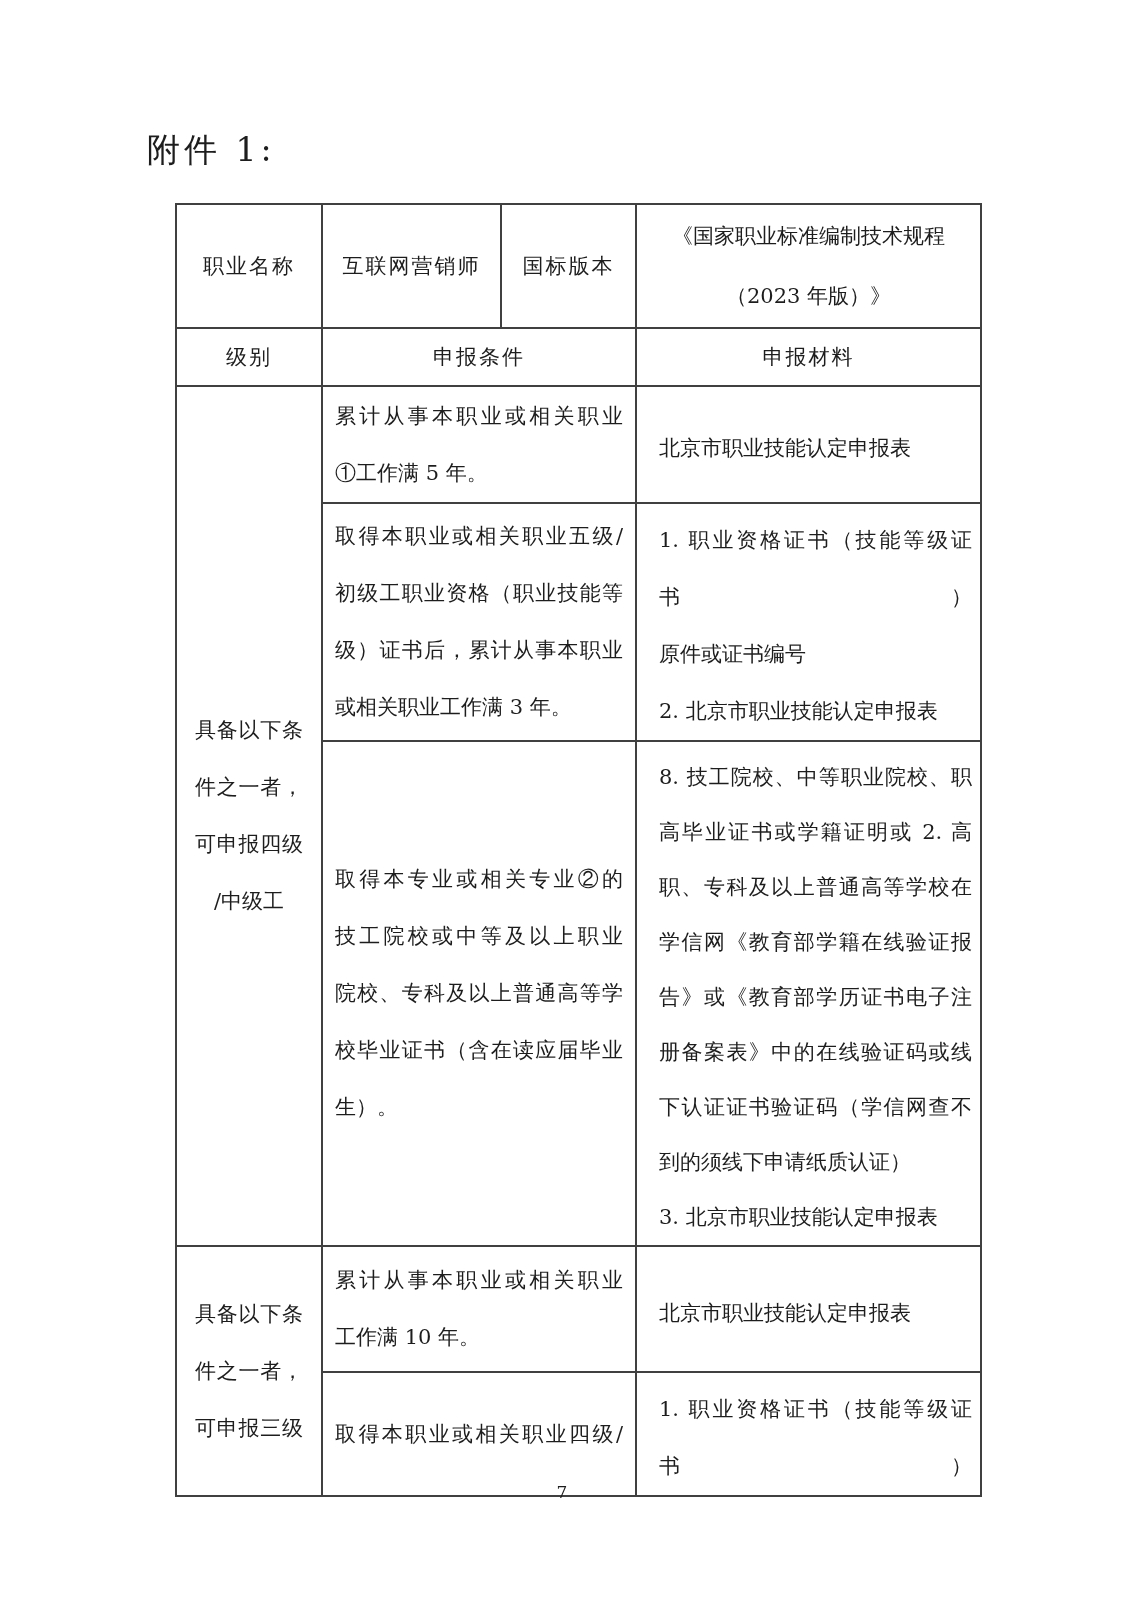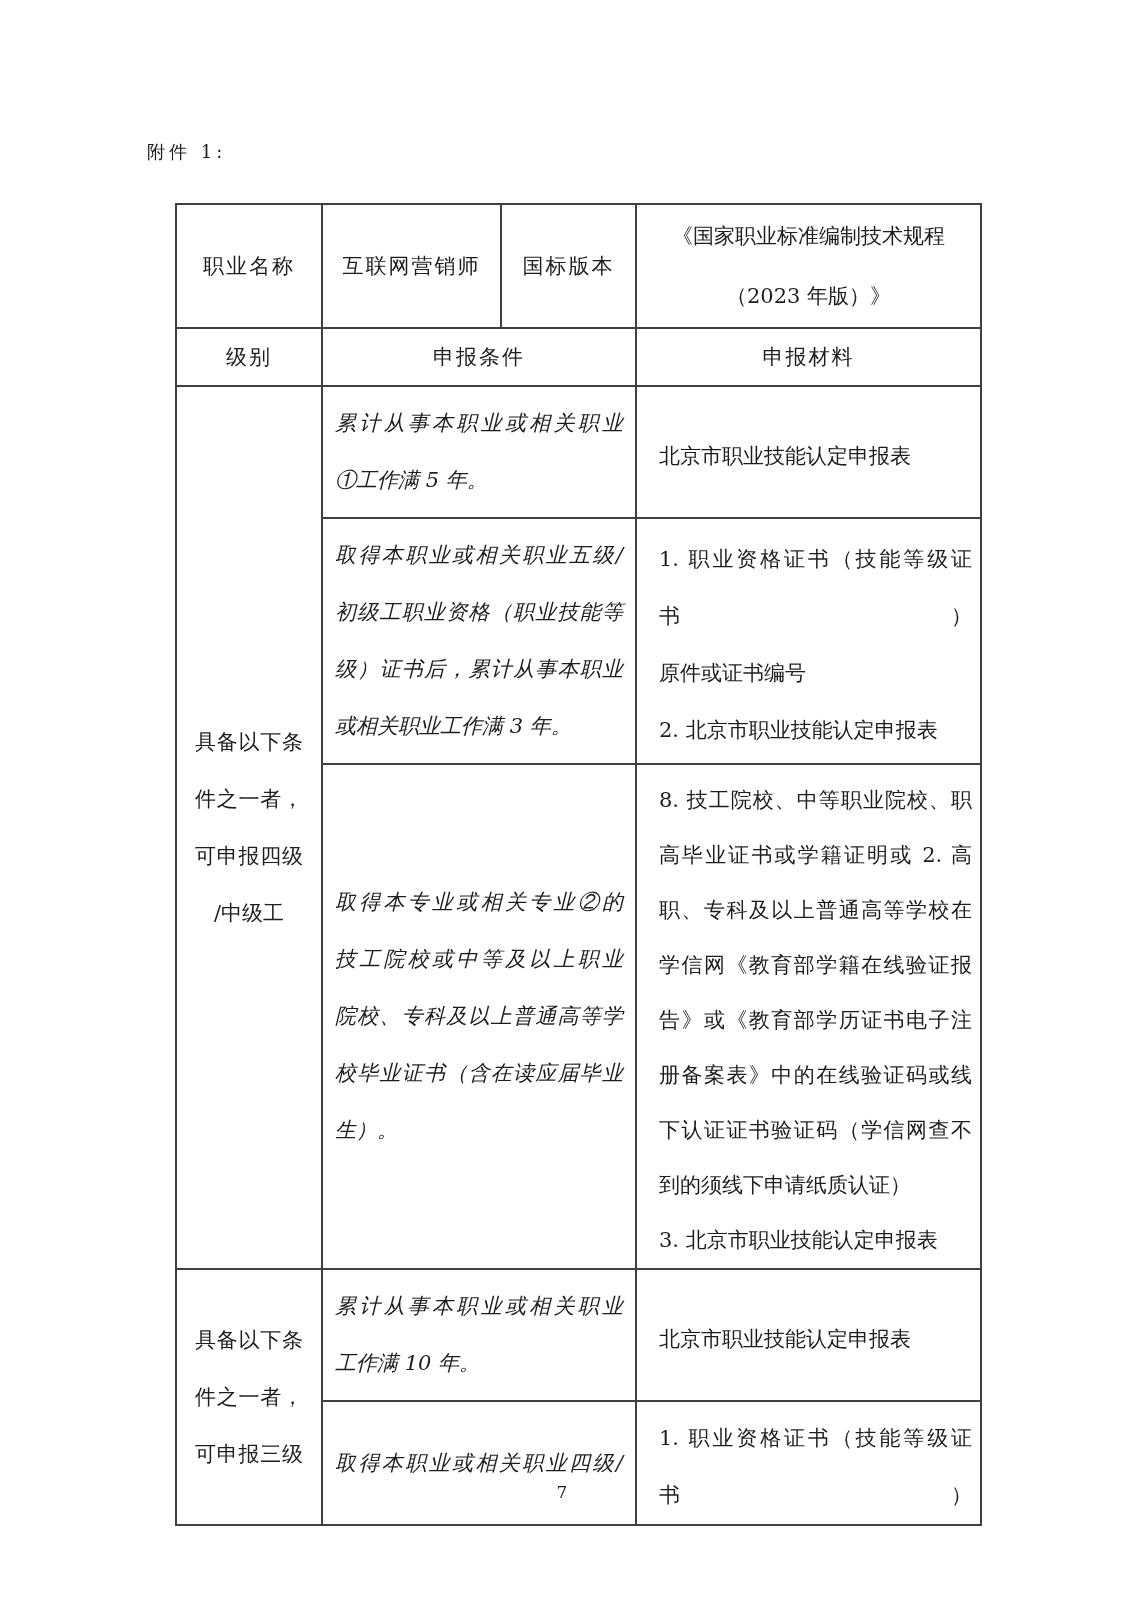--- a/index.html
+++ b/index.html
@@ -6,22 +6,22 @@
   .page{
     position:relative;
     width:1131px;height:1600px;
     background:#ffffff;
     font-family:"DejaVu Serif","Liberation Serif",serif;
     color:#1d1d1d;
     overflow:hidden;
   }
   .heading{
     position:absolute;
-    left:147px;top:140px;
-    font-size:18px;
+    left:147px;top:128px;
+    font-size:33px;
     letter-spacing:4px;
     white-space:pre;
   }
   .doc-table{
     position:absolute;
     left:175px;top:203px;
     width:805px;
     border-collapse:collapse;
     table-layout:fixed;
     font-size:21px;
@@ -33,21 +33,21 @@
   }
   tr.r1{height:114px;}
   tr.r2{height:58px;}
   tr.r3{height:117px;}
   tr.r4{height:221px;}
   tr.r5{height:499px;}
   tr.r6{height:126px;}
   tr.r7{height:68px;}
   td.center{text-align:center;letter-spacing:2px;font-family:Liberation Serif, serif;}
   td.padA{padding:0 18px;}
-  td.padB{padding:8px 12px;font-style:italic;}
+  td.padB{padding:0 12px;}
   td.padD{padding:8px 8px 0 22px;}
   .cellbox{display:flex;flex-direction:column;justify-content:flex-start;height:100%;}
   .line{line-height:57px;}
   .lh60 .line{line-height:60px;}
   .tight .line{line-height:55px;}
   .a-j{text-align:justify;text-align-last:justify;text-justify:inter-character;}
   .a-l{text-align:left;}
   .a-c{text-align:center;}
   .pagenum{
     position:absolute;

